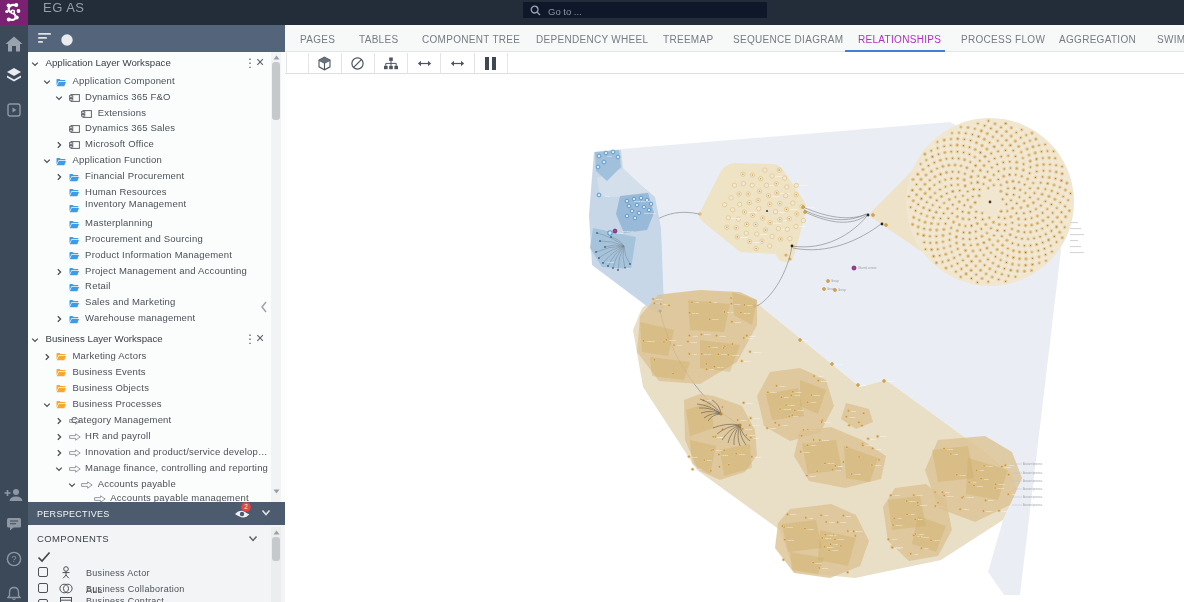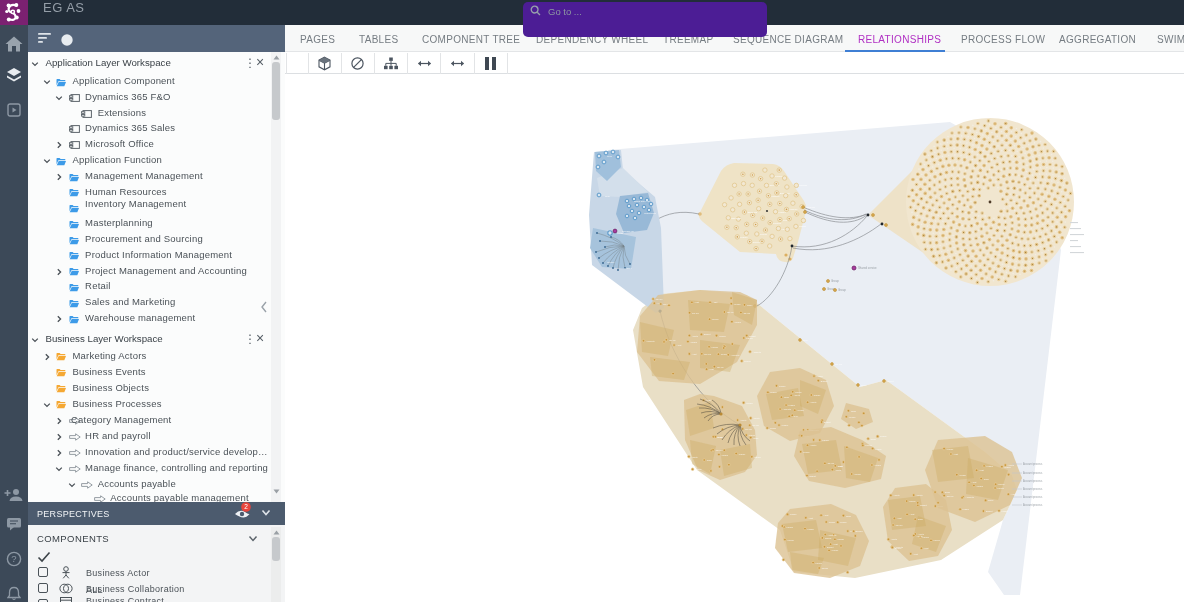--- a/index.html
+++ b/index.html
@@ -2130,21 +2130,21 @@
 <svg style="position:absolute;left:450px;top:59px" width="15" height="9" viewBox="0 0 15 9">
     <line x1="1.5" y1="4.5" x2="13.5" y2="4.5" stroke="#4c5560" stroke-width="1.2"></line>
     <path d="M4,1.8 L1,4.5 L4,7.2 Z" fill="#4c5560"></path>
     <path d="M11,1.8 L14,4.5 L11,7.2 Z" fill="#4c5560"></path>
   </svg>
 <div style="position:absolute;left:485px;top:57px;width:4px;height:13px;background:#3f4852"></div>
 <div style="position:absolute;left:492px;top:57px;width:4px;height:13px;background:#3f4852"></div>
 
 <div style="left:0;top:0;width:1184px;height:25px;background:#222d39"></div>
 <div style="left:43px;top:0;font-size:13px;color:#959ea8;letter-spacing:0.5px">EG AS</div>
-<div style="left:523px;top:2px;width:244px;height:35px;background:#4c1d95;border-radius:5px">
+<div style="left:523px;top:2px;width:244px;height:16px;background:#0f172a;border-radius:0">
   <svg style="position:absolute;left:7px;top:3px" width="11" height="11" viewBox="0 0 11 11">
       <circle cx="4.6" cy="4.6" r="3.4" fill="none" stroke="#97a1ab" stroke-width="1.3"></circle>
       <line x1="7.2" y1="7.2" x2="10" y2="10" stroke="#97a1ab" stroke-width="1.3"></line>
     </svg>
   <span style="position:absolute;left:25px;top:4px;font-size:9.5px;color:#8e98a2">Go to ...</span>
 </div>
 
 <div style="left:0;top:0;width:28px;height:25px;background:#7b2171">
 <svg width="28" height="25" viewBox="0 0 28 25">
   <g fill="none" stroke="#ffffff" stroke-width="2.2" stroke-linecap="round">
@@ -2258,21 +2258,21 @@
     <path d="M2.7,4 L10,4 L8.3,8.3 L0.7,8.3 Z" fill="#3d9be8"></path>
   </svg>
 <div class="trow" style="left:72.5px;top:154px">Application Function</div>
 <svg style="position:absolute;left:55.1px;top:173px" width="8" height="8" viewBox="0 0 8 8">
     <path d="M2.8,1.2 L5.6,4 L2.8,6.8" fill="none" stroke="#4a5157" stroke-width="1.3"></path>
   </svg>
 <svg style="position:absolute;left:68.6px;top:172.5px" width="10" height="9" viewBox="0 0 10 9">
     <path d="M0.5,1.6 Q0.5,0.9 1.2,0.9 L3.6,0.9 L4.6,2 L8.8,2 Q9.4,2 9.4,2.7 L9.4,3.3 L2.4,3.3 L0.5,7.2 Z" fill="#3d9be8"></path>
     <path d="M2.7,4 L10,4 L8.3,8.3 L0.7,8.3 Z" fill="#3d9be8"></path>
   </svg>
-<div class="trow" style="left:85.1px;top:170px">Management Management</div>
+<div class="trow" style="left:85.1px;top:170px">Financial Procurement</div>
 <svg style="position:absolute;left:68.6px;top:188.0px" width="10" height="9" viewBox="0 0 10 9">
     <path d="M0.5,1.6 Q0.5,0.9 1.2,0.9 L3.6,0.9 L4.6,2 L8.8,2 Q9.4,2 9.4,2.7 L9.4,3.3 L2.4,3.3 L0.5,7.2 Z" fill="#3d9be8"></path>
     <path d="M2.7,4 L10,4 L8.3,8.3 L0.7,8.3 Z" fill="#3d9be8"></path>
   </svg>
 <div class="trow" style="left:85.1px;top:185.5px">Human Resources</div>
 <svg style="position:absolute;left:68.6px;top:204.0px" width="10" height="9" viewBox="0 0 10 9">
     <path d="M0.5,1.6 Q0.5,0.9 1.2,0.9 L3.6,0.9 L4.6,2 L8.8,2 Q9.4,2 9.4,2.7 L9.4,3.3 L2.4,3.3 L0.5,7.2 Z" fill="#3d9be8"></path>
     <path d="M2.7,4 L10,4 L8.3,8.3 L0.7,8.3 Z" fill="#3d9be8"></path>
   </svg>
 <div class="trow" style="left:85.1px;top:198px">Inventory Management</div>

